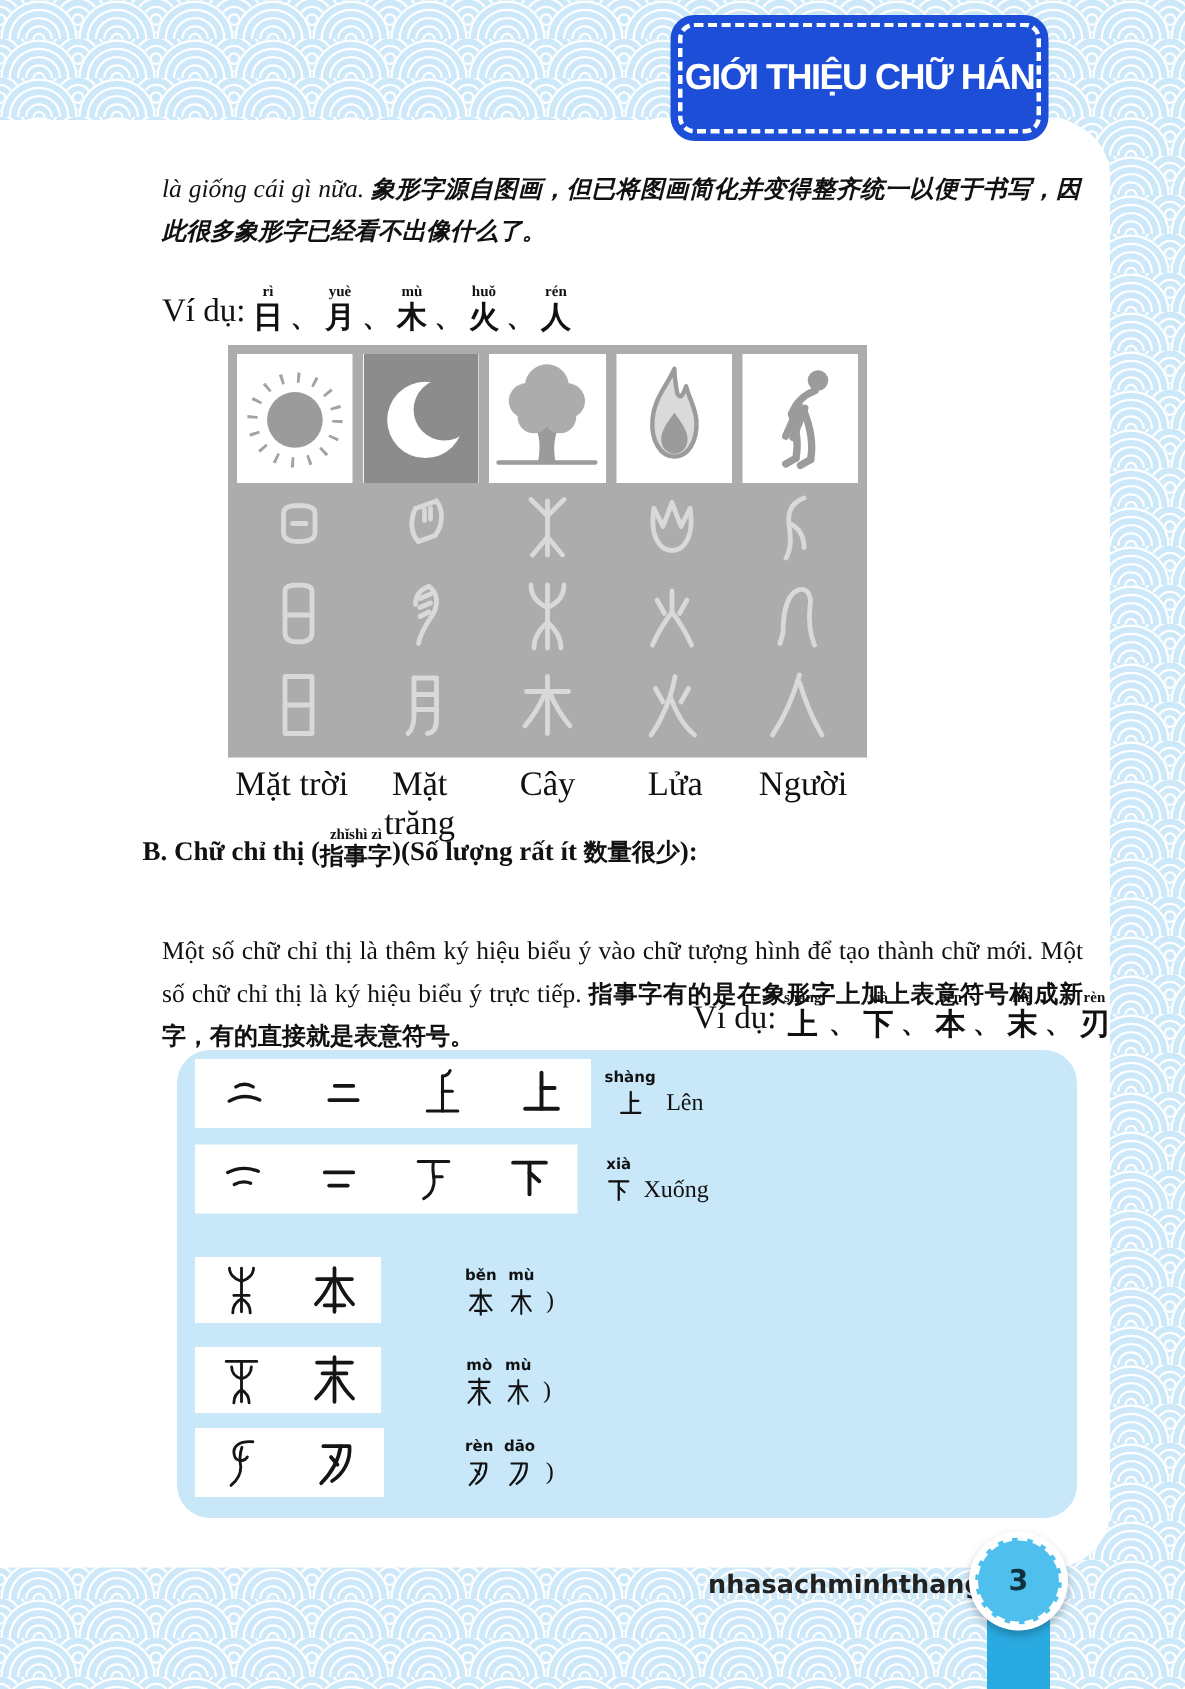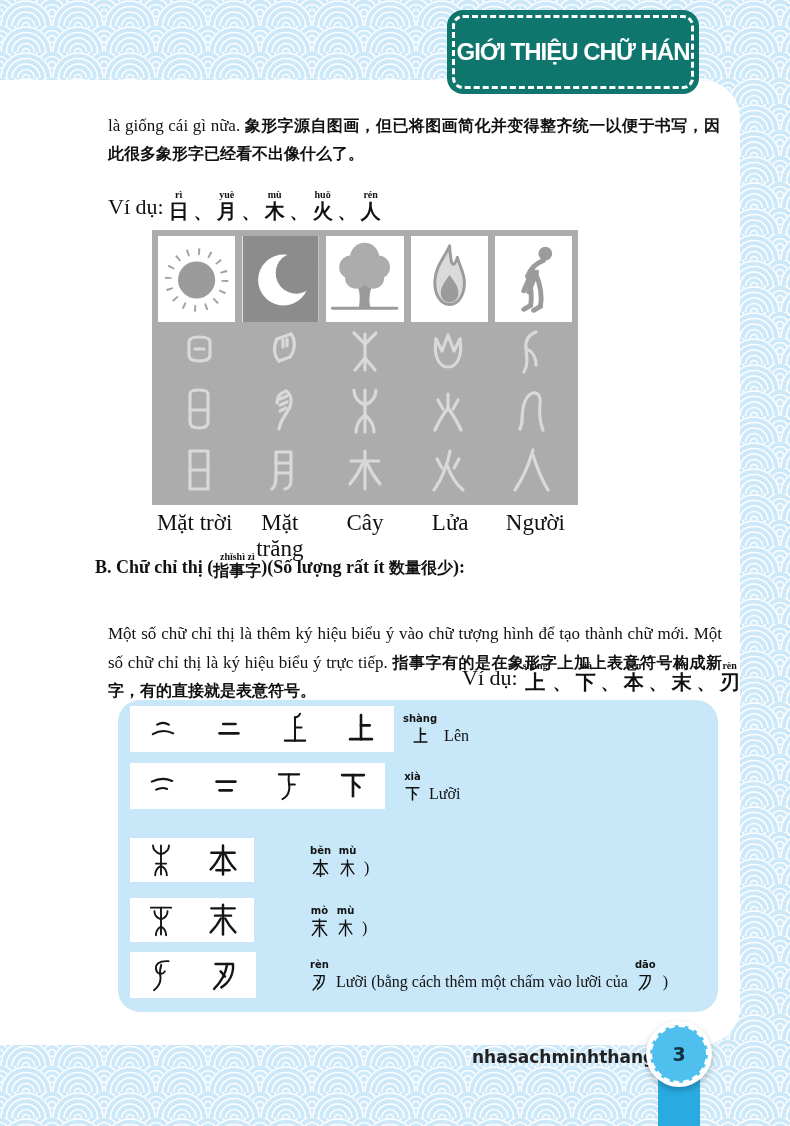--- a/index.html
+++ b/index.html
@@ -7,28 +7,28 @@
     position:relative;width:790px;height:1126px;overflow:hidden;
     font-family:"Liberation Serif",serif;color:#111;background:#fff;
   }
   
   .bg{position:absolute;inset:0;z-index:0;}
   
   .page{position:absolute;left:0;top:80px;width:740px;height:965px;
     background:#fff;border-radius:0 38px 38px 0;z-index:1;}
   
   .banner{position:absolute;left:447px;top:10px;width:252px;height:84px;
-    background:#0f766e;border-radius:16px;z-index:3;}
+    background:#1d4ed8;border-radius:16px;z-index:3;}
   .banner-inner{position:absolute;inset:5px;border:3px dashed #fff;border-radius:11px;
     display:flex;align-items:center;justify-content:center;}
   .banner-title{font-family:"Liberation Sans",sans-serif;font-weight:bold;
     font-size:24px;letter-spacing:-1px;color:#fff;white-space:nowrap;}
   
   .abs{position:absolute;z-index:2;}
-  .p1{left:108px;top:112px;width:612px;font-size:17px;line-height:1.62;text-align:justify;}
+  .p1{left:108px;top:112px;width:612px;font-size:17px;line-height:1.62;text-align:justify;font-style:italic;}
   .cjk{font-family:"DejaVu Sans",sans-serif;font-weight:bold;font-size:16px;}
   .viet{font-family:"Liberation Serif",serif;text-align:center;}
   .vidu{display:flex;align-items:flex-end;gap:5px;}
   .vidu .vlabel{font-size:22px;padding-bottom:1px;}
   .hstack{display:inline-flex;flex-direction:column;align-items:center;line-height:1;vertical-align:bottom;}
   .hstack .py{font-family:Liberation Serif, serif;font-weight:bold;font-size:10px;margin-bottom:1px;white-space:nowrap;}
   .hstack .hz{font-family:"DejaVu Sans",sans-serif;font-weight:bold;font-size:20px;}
   .sep{font-family:"DejaVu Sans",sans-serif;font-weight:bold;font-size:18px;line-height:1;}
   .vidu1{left:108px;top:190px;}
   .vidu2{left:462px;top:661px;}
@@ -584,21 +584,21 @@
         <use href="#ev-xia-4"></use>
       </svg>
   </div>
   <div class="lab" style="left:285px;top:72px;">
     <span class="rchar">
         <span class="py">xià</span>
         <svg viewBox="0 0 44 52">
           <use href="#ev-xia-4"></use>
         </svg>
       </span>
-    <span class="mean">Lưỡi</span>
+    <span class="mean">Xuống</span>
   </div>
 
   <div class="wbox" style="left:12px;top:138px;width:124px;height:44px;">
     <svg viewBox="0 0 44 52">
         <use href="#seal-ben"></use>
       </svg>
     <svg viewBox="0 0 44 52">
         <use href="#kai-ben"></use>
       </svg>
   </div>
@@ -650,21 +650,20 @@
         <use href="#kai-ren2"></use>
       </svg>
   </div>
   <div class="lab" style="left:192px;top:260px;">
     <span class="rchar">
         <span class="py">rèn</span>
         <svg viewBox="0 0 44 52">
           <use href="#kai-ren2"></use>
         </svg>
       </span>
-    <span class="mean">Lưỡi (bằng cách thêm một chấm vào lưỡi của </span>
     <span class="rchar">
         <span class="py">dāo</span>
         <svg viewBox="0 0 44 52">
           <use href="#kai-dao"></use>
         </svg>
       </span>
     <span class="mean">)</span>
   </div>
 </div>
 

